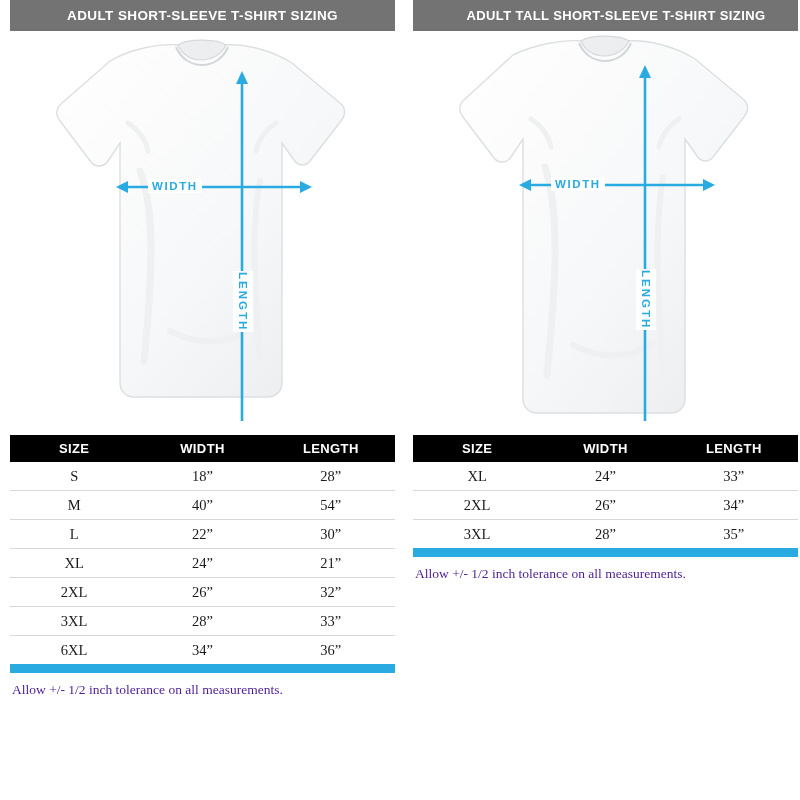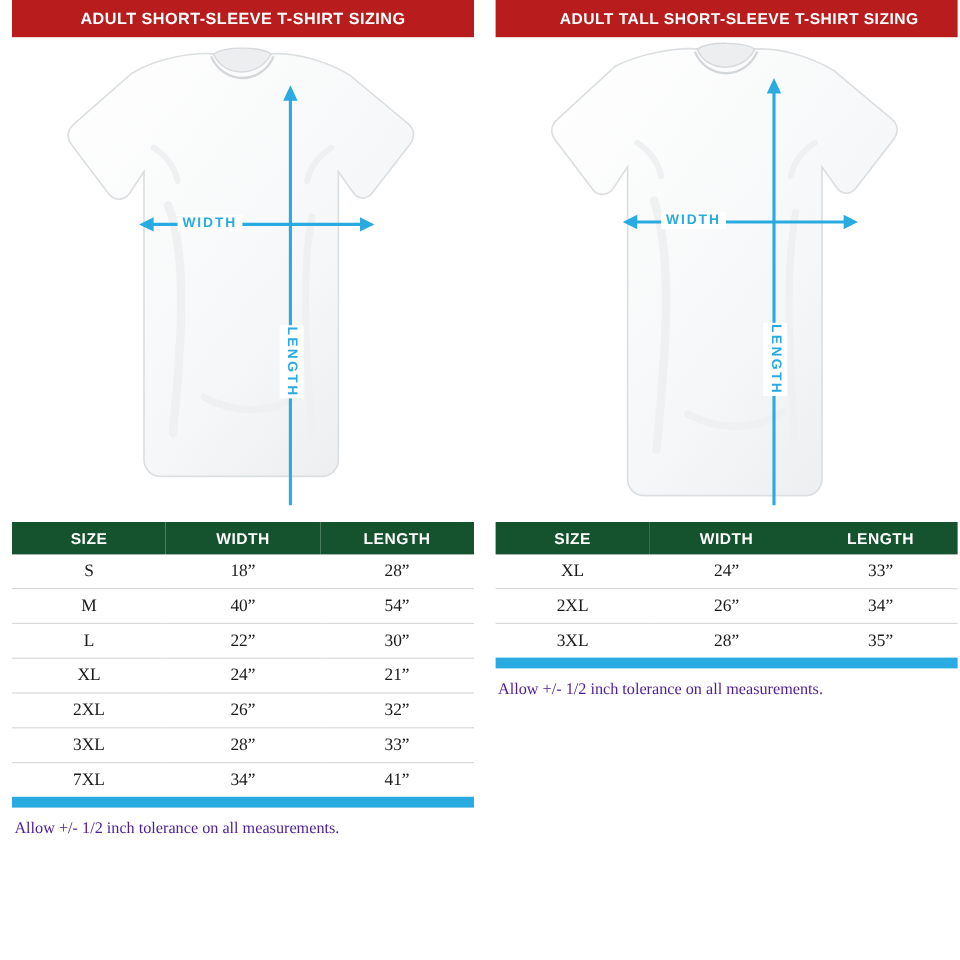--- a/index.html
+++ b/index.html
@@ -23,21 +23,21 @@
     position: absolute;
     top: 0;
     width: 385px;
     height: 800px;
   }
   .panel-left { left: 10px; }
   .panel-right { left: 413px; }
 
   
   .header-bar {
-    background: #b91c1c;
+    background: #737373;
     color: #ffffff;
     font-weight: bold;
     font-size: 13.5px;
     letter-spacing: 0.4px;
     text-align: center;
     padding: 8px 4px 8px 4px;
     box-sizing: border-box;
     width: 100%;
   }
   .panel-right .header-bar { font-size: 13px; padding-left: 25px; }
@@ -69,21 +69,21 @@
     letter-spacing: 2px;
   }
 
   
   .size-table {
     width: 100%;
     border-collapse: collapse;
     table-layout: fixed;
   }
   .size-table thead th {
-    background: #14532d;
+    background: #000000;
     color: #ffffff;
     font-weight: bold;
     font-size: 13px;
     padding: 6px 0;
     letter-spacing: 0.4px;
   }
   .size-table tbody td {
     text-align: center;
     font-size: 14.5px;
     color: #1a1a1a;
@@ -189,23 +189,23 @@
             <td>2XL</td>
             <td>26”</td>
             <td>32”</td>
           </tr>
           <tr>
             <td>3XL</td>
             <td>28”</td>
             <td>33”</td>
           </tr>
           <tr>
-            <td>7XL</td>
+            <td>6XL</td>
             <td>34”</td>
-            <td>41”</td>
+            <td>36”</td>
           </tr>
         </tbody>
       </table>
       <div class="table-footer-bar"></div>
       <div class="tolerance">Allow +/- 1/2 inch tolerance on all measurements.</div>
     </div>
   </div>
 
   <div class="panel panel-right">
 

